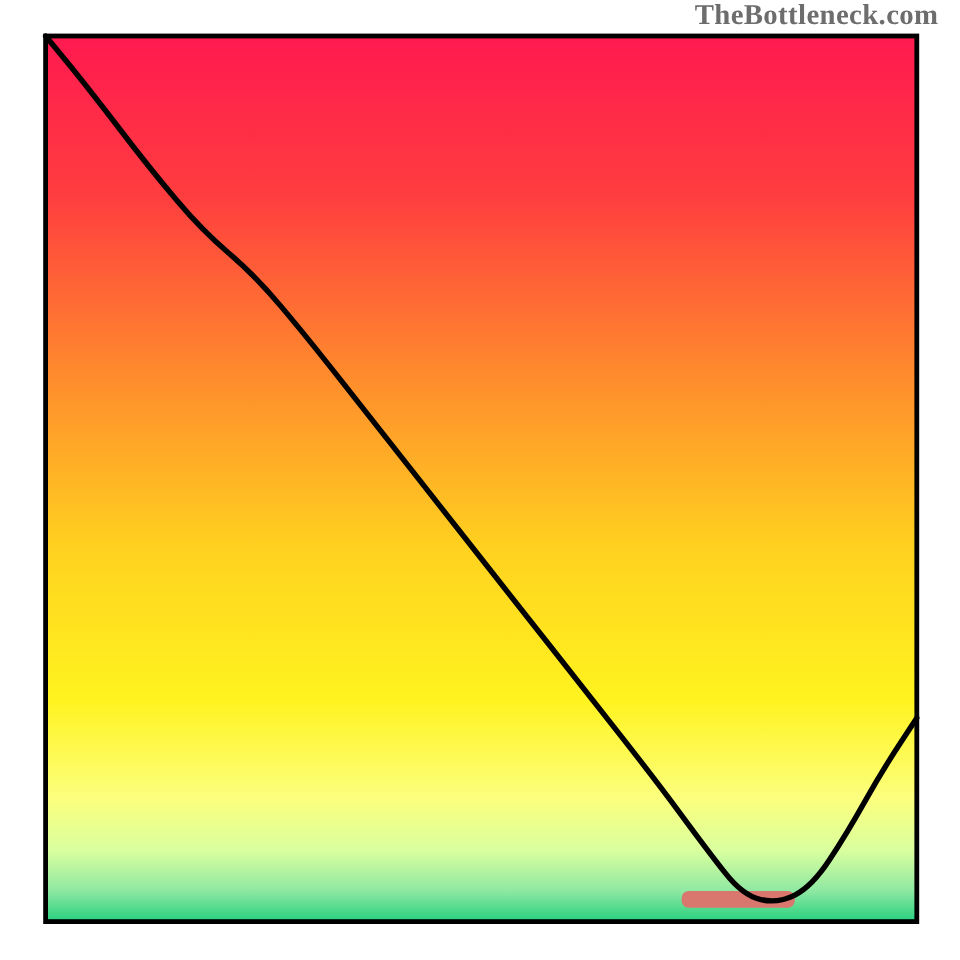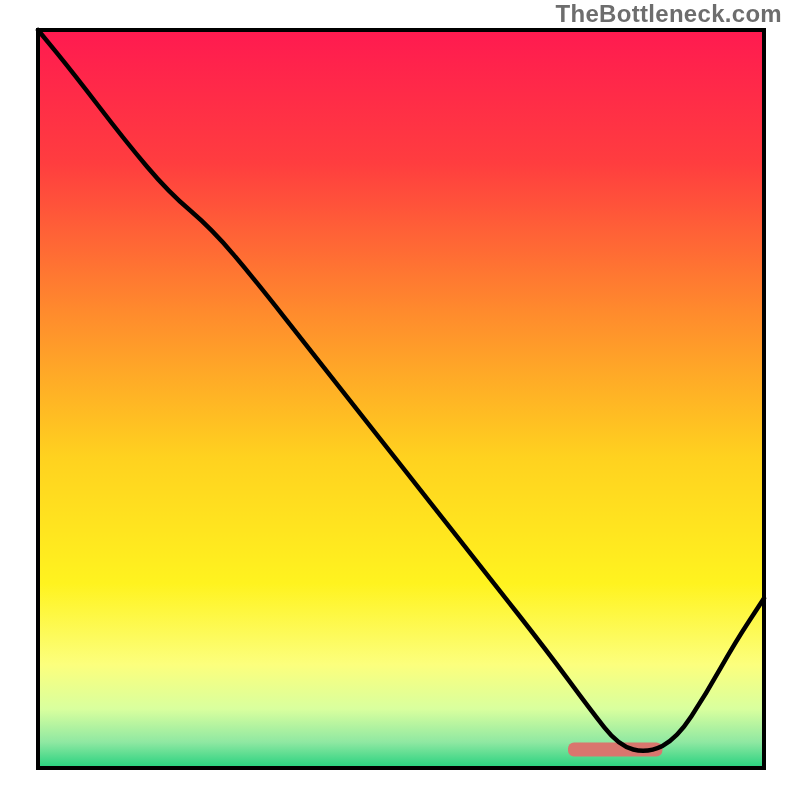--- a/index.html
+++ b/index.html
@@ -8,20 +8,21 @@
     width: 800px;
     height: 800px;
     background: #ffffff;
     font-family: Arial, Helvetica, sans-serif;
     overflow: hidden;
   }
   .stage {
     position: relative;
     width: 800px;
     height: 800px;
+    font-family: Liberation Serif, serif;
   }
   .watermark {
     position: absolute;
     top: 0;
     right: 18px;
     font-size: 24px;
     font-weight: 600;
     color: #6d6d6d;
     letter-spacing: 0.3px;
     user-select: none;

